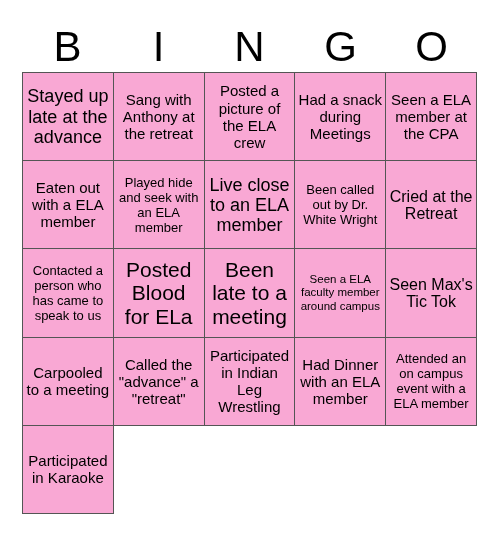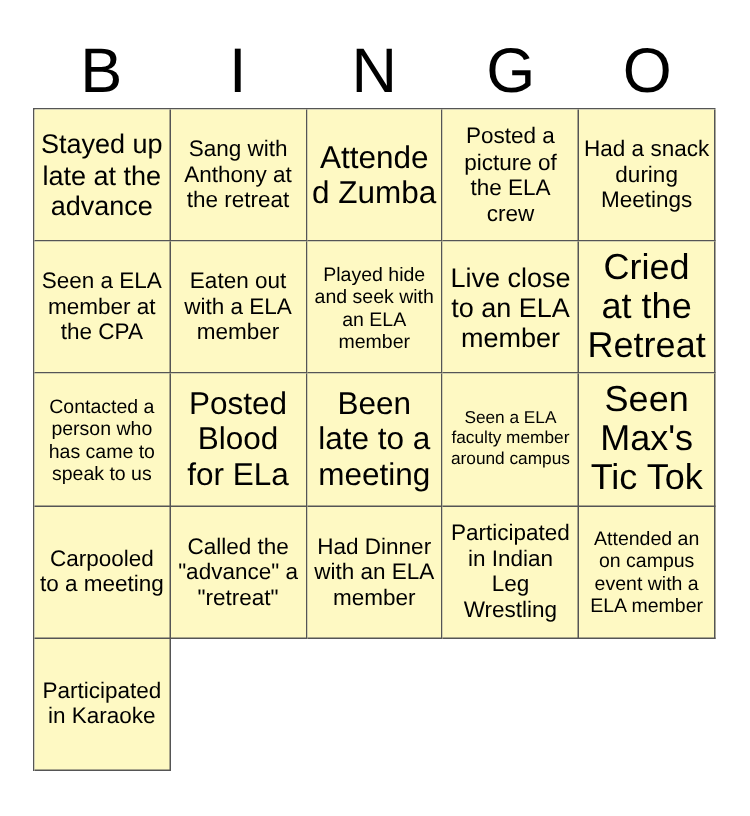--- a/index.html
+++ b/index.html
@@ -63,38 +63,38 @@
   .cell {
     box-sizing: border-box;
     border-right: 1px solid #555555;
     border-bottom: 1px solid #555555;
     display: flex;
     align-items: center;
     justify-content: flex-end;
     text-align: center;
     padding: 2px 3px;
     overflow: hidden;
-    background: #fef9c3;
+    background: #f9a8d4;
   }
 
   .cell-text {
     display: block;
     width: 100%;
     line-height: 1.12;
     word-wrap: break-word;
     hyphens: none;
   }
 
   
   .fs-xs  { font-size: 11.5px; line-height: 1.18; }
   .fs-sm  { font-size: 13px;   line-height: 1.16; }
   .fs-md  { font-size: 15px;   line-height: 1.14; }
   .fs-lg  { font-size: 18px;   line-height: 1.12; }
   .fs-xl  { font-size: 21px;   line-height: 1.10; }
-  .fs-xxl { font-size: 24px;   line-height: 1.08; }
+  .fs-xxl { font-size: 16px;   line-height: 1.08; }
 </style>
 </head>
 <body>
 
 <div id="bingo-card">
 
   <div id="header-row">
     <div class="header-letter">B</div>
     <div class="header-letter">I</div>
     <div class="header-letter">N</div>
@@ -104,42 +104,42 @@
 
   <div id="grid">
 
     <div class="cell">
         <span class="cell-text fs-lg">Stayed up late at the advance</span>
       </div>
     <div class="cell">
         <span class="cell-text fs-md">Sang with Anthony at the retreat</span>
       </div>
     <div class="cell">
-        <span class="cell-text fs-xl">Attended Zumba</span>
-      </div>
-    <div class="cell">
         <span class="cell-text fs-md">Posted a picture of the ELA crew</span>
       </div>
 
     <div class="cell">
         <span class="cell-text fs-md">Had a snack during Meetings</span>
       </div>
     <div class="cell">
         <span class="cell-text fs-md">Seen a ELA member at the CPA</span>
       </div>
     <div class="cell">
         <span class="cell-text fs-md">Eaten out with a ELA member</span>
       </div>
     <div class="cell">
         <span class="cell-text fs-sm">Played hide and seek with an ELA member</span>
       </div>
     <div class="cell">
         <span class="cell-text fs-lg">Live close to an ELA member</span>
       </div>
 
+    <div class="cell">
+        <span class="cell-text fs-sm">Been called out by Dr. White Wright</span>
+      </div>
     <div class="cell">
         <span class="cell-text fs-xxl">Cried at the Retreat</span>
       </div>
     <div class="cell">
         <span class="cell-text fs-sm">Contacted a person who has came to speak to us</span>
       </div>
 
     <div class="cell">
         <span class="cell-text fs-xl">Posted Blood for ELa</span>
       </div>
@@ -153,24 +153,24 @@
         <span class="cell-text fs-xxl">Seen Max's Tic Tok</span>
       </div>
     <div class="cell">
         <span class="cell-text fs-md">Carpooled to a meeting</span>
       </div>
 
     <div class="cell">
         <span class="cell-text fs-md">Called the "advance" a "retreat"</span>
       </div>
     <div class="cell">
-        <span class="cell-text fs-md">Had Dinner with an ELA member</span>
+        <span class="cell-text fs-md">Participated in Indian Leg Wrestling</span>
       </div>
     <div class="cell">
-        <span class="cell-text fs-md">Participated in Indian Leg Wrestling</span>
+        <span class="cell-text fs-md">Had Dinner with an ELA member</span>
       </div>
     <div class="cell">
         <span class="cell-text fs-sm">Attended an on campus event with a ELA member</span>
       </div>
     <div class="cell">
         <span class="cell-text fs-md">Participated in Karaoke</span>
       </div>
 
   </div>
 </div>

